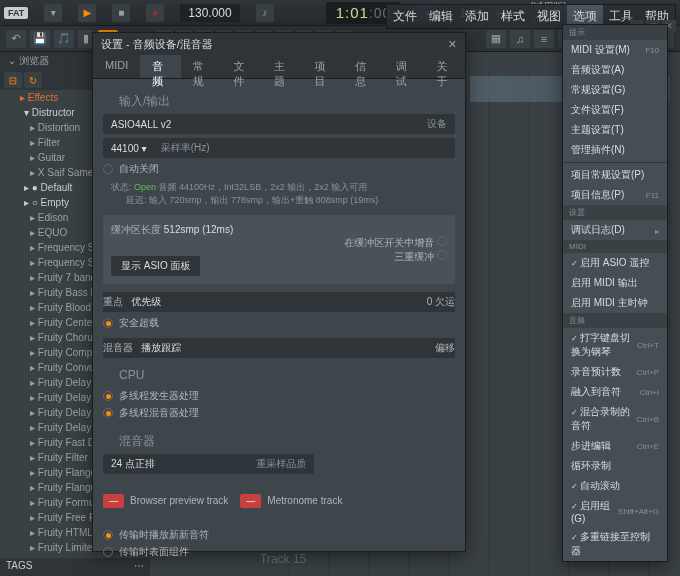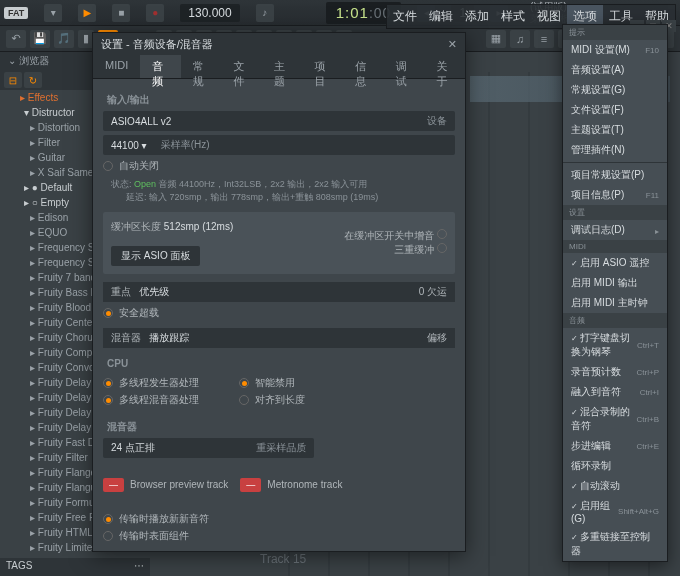--- a/index.html
+++ b/index.html
@@ -49,34 +49,34 @@
   .playlist .track-label{position:absolute; bottom:10px; left:110px; font-size:12px; color:#6a7278;}
   
   
   .dialog { position:absolute; left:92px; top:32px; width:374px; height:520px; background:#3f464b; border:1px solid #1a1d20; box-shadow:0 4px 20px rgba(0,0,0,.5);}
   .dlg-title { height:22px; background:#2e3438; display:flex; align-items:center; padding:0 8px; font-size:11px; color:#d8dde0; justify-content:space-between;}
   .dlg-title .close{ color:#9aa2a8; cursor:pointer;}
   .tabs { height:24px; background:#2e3438; display:flex; border-bottom:1px solid #1a1d20;}
   .tabs span{ padding:4px 12px; font-size:11px; color:#9aa2a8; cursor:default;}
   .tabs span.active{ background:#3f464b; color:#fff;}
   .dlg-body{ padding:8px 10px; font-size:10px; color:#b0b6ba;}
-  .section-lbl{ font-size:10px; color:#8a9298; margin:6px 4px 4px;font-weight:bold;}
+  .section-lbl{ font-size:12px; color:#8a9298; margin:6px 16px 4px;}
   .field{ background:#2e3438; padding:3px 8px; border-radius:2px; display:flex; align-items:center; justify-content:space-between; margin-bottom:4px;}
   .field .val{ color:#d8dde0;}
   .field .lbl{ color:#8a9298; font-size:10px;}
   .status-row{ font-size:9px; color:#8a9298; padding:2px 8px; line-height:13px;}
   .status-row .open{ color:#5fbf5f;}
   .bigrow{ background:#4a5258; padding:8px; border-radius:2px; display:flex; justify-content:space-between; align-items:center; margin:6px 0;}
   .bigrow .left{font-size:10px;}
-  .bigrow .btn{ background:#2e3438; padding:3px 10px; font-size:10px; color:#d8dde0; border-radius:2px; display:inline-block; margin-top:12px;}
+  .bigrow .btn{ background:#2e3438; padding:3px 10px; font-size:10px; color:#d8dde0; border-radius:2px; display:inline-block; margin-top:19px;}
   .row{ display:flex; align-items:center; gap:6px; margin:3px 0;}
   .radio{ width:10px;height:10px; border-radius:50%; border:1px solid #666; display:inline-block;}
   .radio.on::after{content:"";display:block;width:5px;height:5px;background:#ff8c00;border-radius:50%;margin:1.5px;}
   .track-chip{ background:#c84040; padding:2px 6px; font-size:9px; color:#fff; border-radius:2px; display:inline-block; margin-right:6px;}
-  .subhead-row{ background:#2e3438; padding:3px 8px; margin:8px 0 4px; display:flex; justify-content:space-between; font-size:10px;}
+  .subhead-row{ background:#2e3438; padding:3px 0; margin:8px 0 4px; display:flex; justify-content:space-between; font-size:10px;}
   
   
   .menu { position:absolute; right:12px; top:24px; width:106px; background:#464e54; border:1px solid #1a1d20; box-shadow:0 4px 16px rgba(0,0,0,.5); font-size:10px; color:#d8dde0;}
   .menu .mi{ padding:3px 8px; display:flex; justify-content:space-between; align-items:center; cursor:default;}
   .menu .mi .sc{ color:#8a9298; font-size:8px;}
   .menu .sep{ height:1px; background:#2e3438; margin:2px 0;}
   .menu .grp{ font-size:8px; color:#8a9298; padding:2px 6px; background:#3a4145;}
   .menu .chk::before{content:"✓ "; color:#d8dde0; font-size:8px;}
   .menu .triangle::after{content:"▸"; font-size:8px; color:#8a9298;}
 </style>
@@ -266,30 +266,20 @@
       <div>
         <div class="row">
             <span class="radio on"></span>
             <span>多线程发生器处理</span>
           </div>
         <div class="row">
             <span class="radio on"></span>
             <span>多线程混音器处理</span>
           </div>
       </div>
-      <div>
-        <div class="row">
-            <span class="radio on"></span>
-            <span>智能禁用</span>
-          </div>
-        <div class="row">
-            <span class="radio"></span>
-            <span>对齐到长度</span>
-          </div>
-      </div>
     </div>
 
     <div class="section-lbl" style="margin-top:10px">混音器</div>
     <div class="field" style="width:60%">
       <span class="val">24 点正排</span>
       <span class="lbl">重采样品质</span>
     </div>
     <div style="display:flex; gap:12px; margin:20px 0">
       <div><span class="track-chip">—</span><span>Browser preview track</span></div>
       <div><span class="track-chip">—</span><span>Metronome track</span></div>

